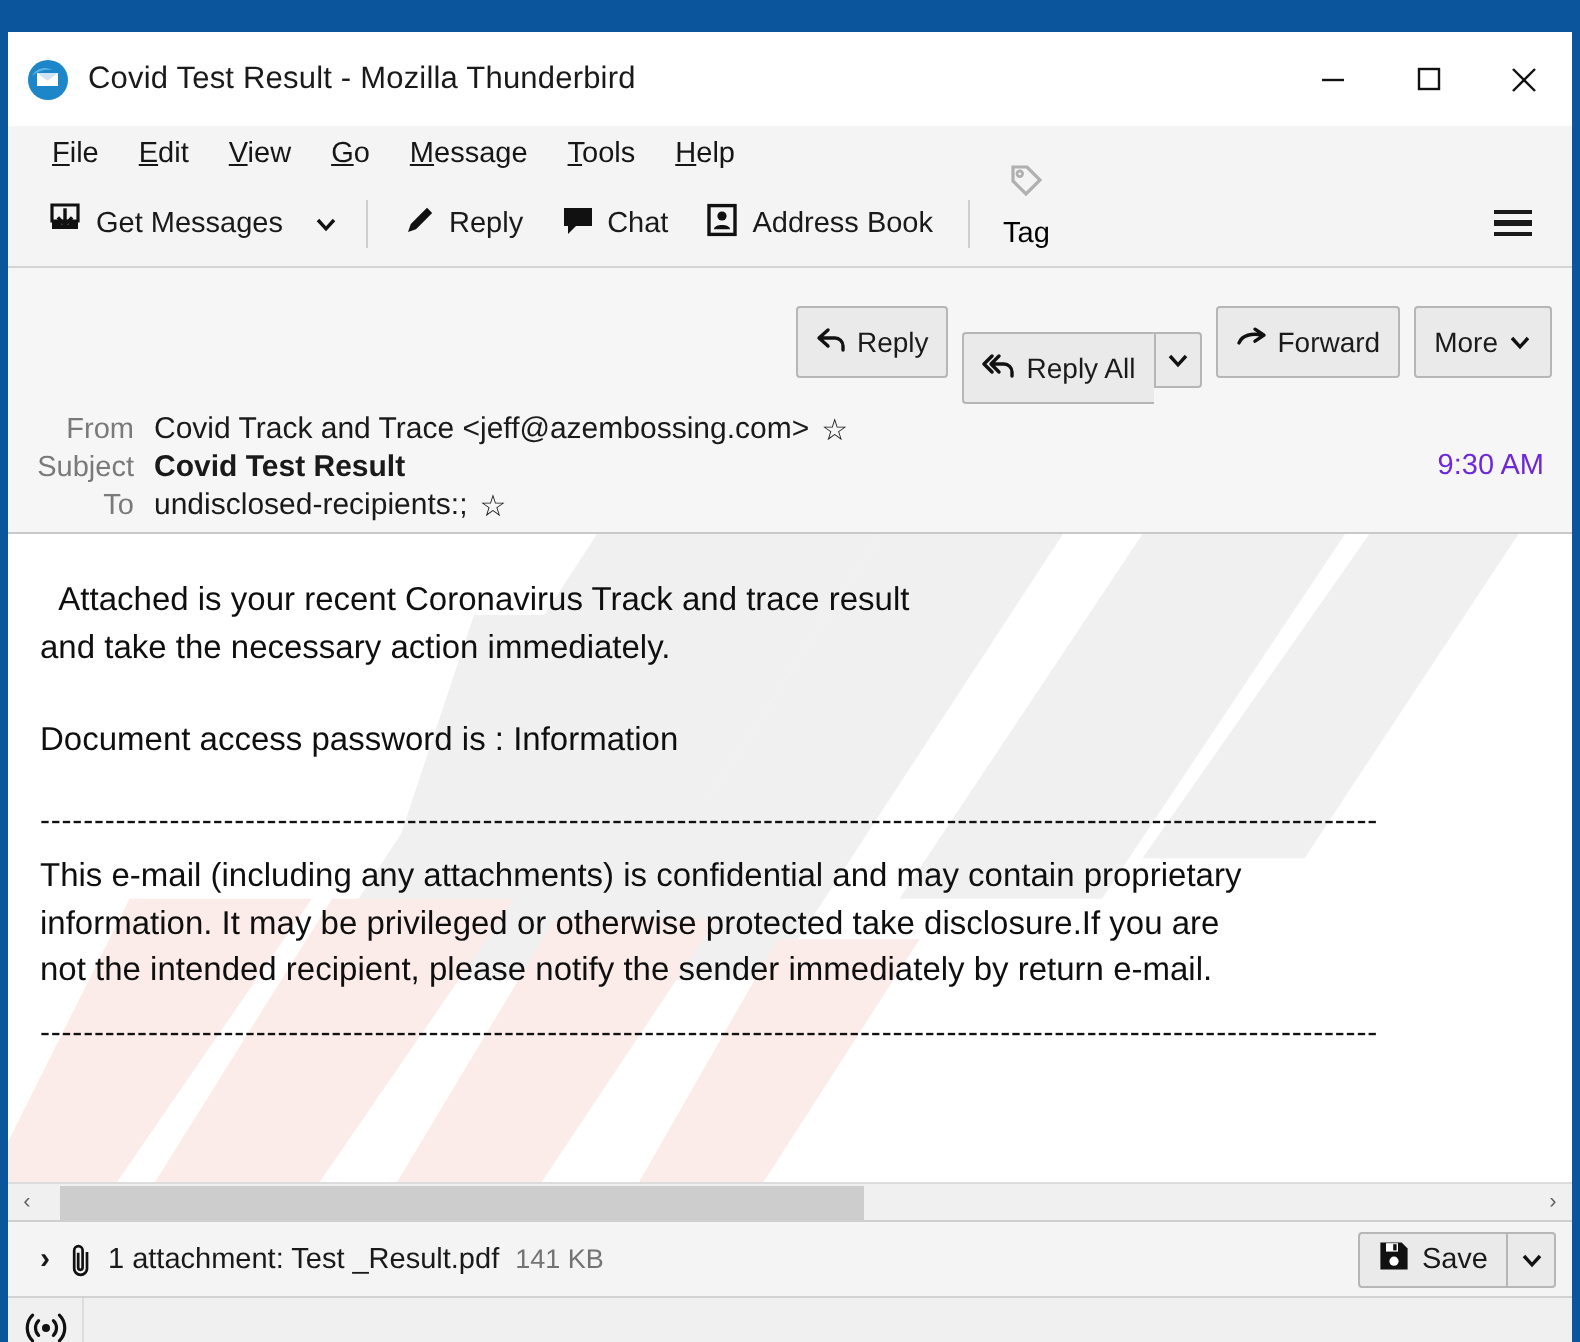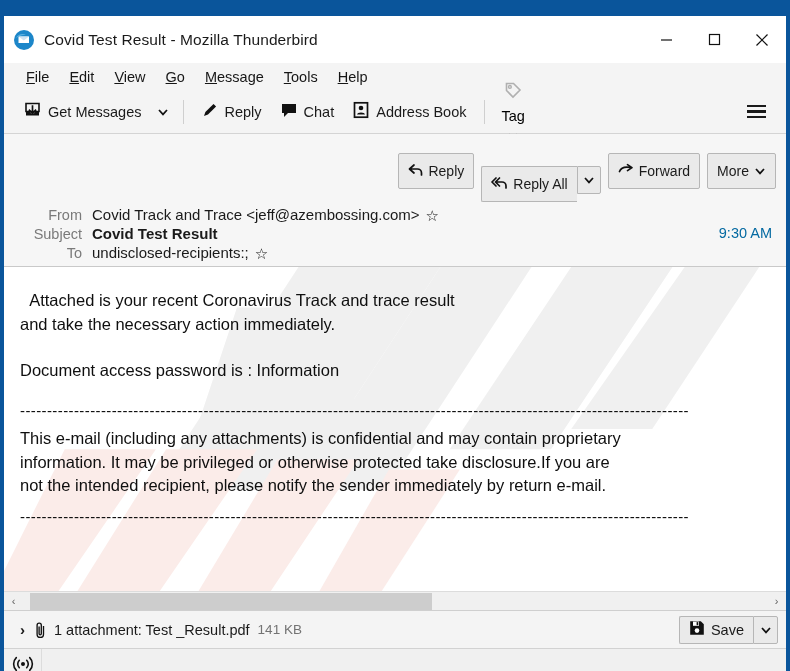--- a/index.html
+++ b/index.html
@@ -165,38 +165,38 @@
     border-radius: 0 2px 2px 0;
     width: 24px;
     height: 28px;
     display: flex; align-items: center; justify-content: center;
     cursor: default;
   }
 
   .hdr-row {
     display: flex;
     align-items: baseline;
-    padding: 1px 10px 1px 16px;
+    padding: 1px 10px 1px 1px;
     font-size: 15px;
     position: relative;
   }
   .hdr-label {
     width: 72px;
     text-align: right;
     color: #7a7a7a;
     flex: 0 0 auto;
     padding-right: 10px;
     font-size: 14.5px;
   }
   .hdr-value { color: #1a1a1a; }
   .hdr-value.bold { font-weight: bold; }
   .hdr-time {
     position: absolute;
     right: 14px;
-    color: #0369a1;
+    color: #6d28d9;
     font-size: 14.5px;
   }
   .star {
     display: inline-block;
     margin-left: 6px;
     font-size: 15px;
     line-height: 1;
     vertical-align: -1px;
     cursor: default;
     color: #111;

